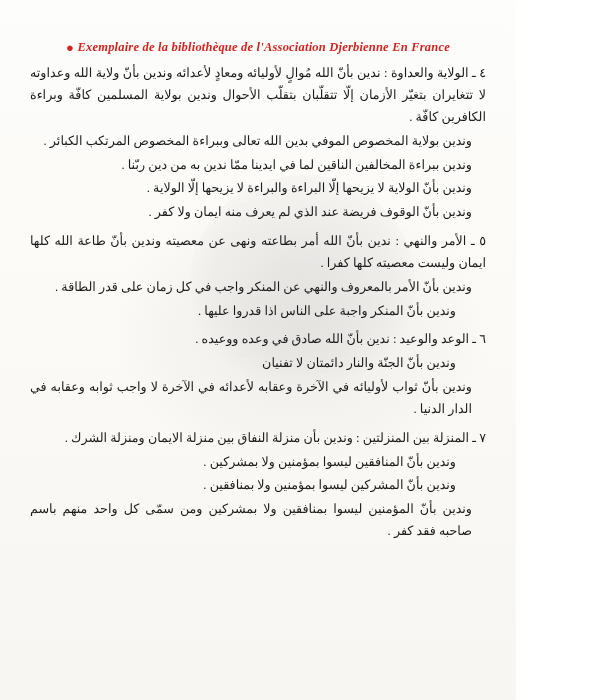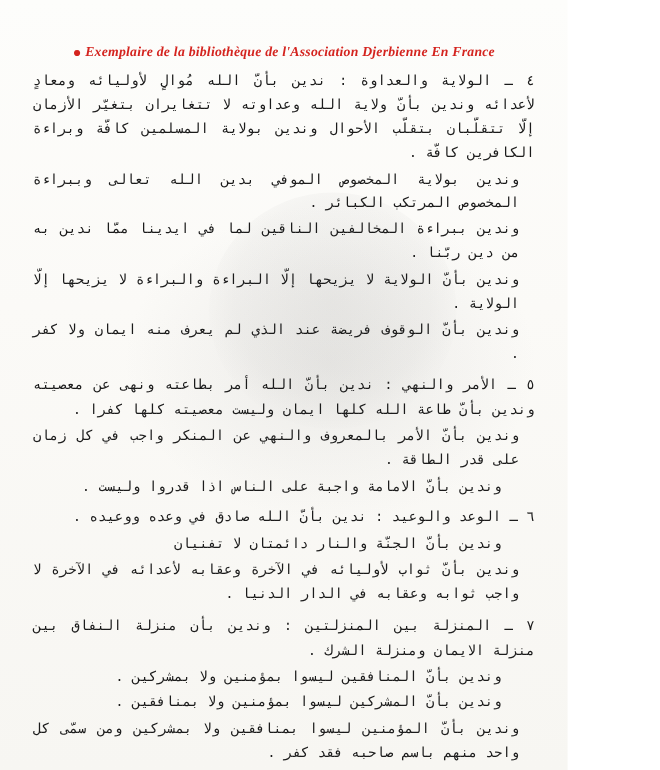--- a/index.html
+++ b/index.html
@@ -64,21 +64,21 @@
     font-family: "DejaVu Sans", sans-serif;
     font-weight: bold;
     font-size: 13.5px;
     direction: rtl;
     margin-top: 1px;
     opacity: 0.92;
   }
   .body-text {
     direction: rtl;
     text-align: right;
-    font-family: Liberation Mono, monospace;
+    font-family: Liberation Serif, serif;
     color: #1b1b1b;
     font-size: 12.7px;
     line-height: 1.72;
   }
   p.para {
     margin: 0 0 2px 0;
     text-align: justify;
     text-align-last: right;
   }
   p.indent {
@@ -109,21 +109,21 @@
 
     <div class="body-text">
       <p class="para sec">٤ ـ الولاية والعداوة : ندين بأنّ الله مُوالٍ لأوليائه ومعادٍ لأعدائه وندين بأنّ ولاية الله وعداوته لا تتغايران بتغيّر الأزمان إلّا تتقلّبان بتقلّب الأحوال وندين بولاية المسلمين كافّة وبراءة الكافرين كافّة .</p>
       <p class="para indent">وندين بولاية المخصوص الموفي بدين الله تعالى وببراءة المخصوص المرتكب الكبائر .</p>
       <p class="para indent">وندين ببراءة المخالفين الناقين لما في ايدينا ممّا ندين به من دين ربّنا .</p>
       <p class="para indent">وندين بأنّ الولاية لا يزيحها إلّا البراءة والبراءة لا يزيحها إلّا الولاية .</p>
       <p class="para indent">وندين بأنّ الوقوف فريضة عند الذي لم يعرف منه ايمان ولا كفر .</p>
 
       <p class="para sec">٥ ـ الأمر والنهي : ندين بأنّ الله أمر بطاعته ونهى عن معصيته وندين بأنّ طاعة الله كلها ايمان وليست معصيته كلها كفرا .</p>
       <p class="para indent">وندين بأنّ الأمر بالمعروف والنهي عن المنكر واجب في كل زمان على قدر الطاقة .</p>
-      <p class="para indent2">وندين بأنّ الامامة واجبة على الناس اذا قدروا وليست .</p>
+      <p class="para indent2">وندين بأنّ المنكر واجبة على الناس اذا قدروا عليها .</p>
 
       <p class="para sec">٦ ـ الوعد والوعيد : ندين بأنّ الله صادق في وعده ووعيده .</p>
       <p class="para indent2">وندين بأنّ الجنّة والنار دائمتان لا تفنيان</p>
       <p class="para indent">وندين بأنّ ثواب لأوليائه في الآخرة وعقابه لأعدائه في الآخرة لا واجب ثوابه وعقابه في الدار الدنيا .</p>
 
       <p class="para sec">٧ ـ المنزلة بين المنزلتين : وندين بأن منزلة النفاق بين منزلة الايمان ومنزلة الشرك .</p>
       <p class="para indent2">وندين بأنّ المنافقين ليسوا بمؤمنين ولا بمشركين .</p>
       <p class="para indent2">وندين بأنّ المشركين ليسوا بمؤمنين ولا بمنافقين .</p>
       <p class="para indent">وندين بأنّ المؤمنين ليسوا بمنافقين ولا بمشركين ومن سمّى كل واحد منهم باسم صاحبه فقد كفر .</p>
     </div>

